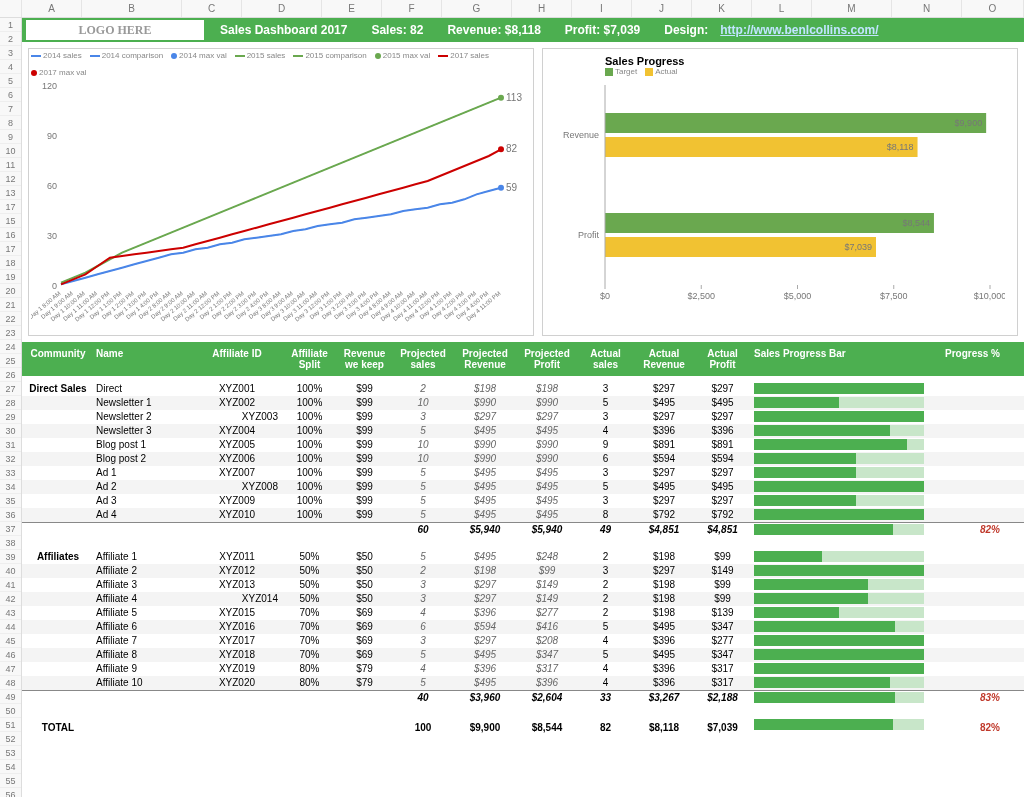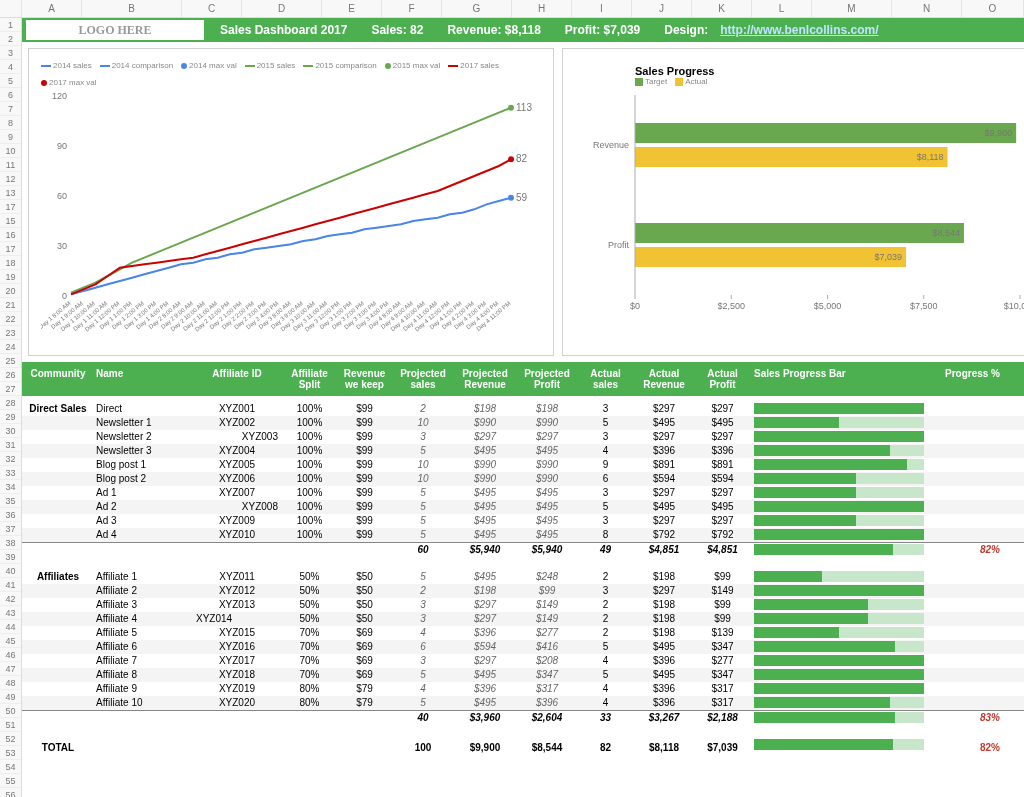--- a/index.html
+++ b/index.html
@@ -11,21 +11,21 @@
 .rowhdr{position:absolute;left:0;top:18px;width:22px;background:#f8f8f8;border-right:1px solid #ddd;font-size:9px;color:#777}
 .rowhdr div{height:14px;line-height:14px;text-align:center;border-bottom:1px solid #eee}
 .cell-area{margin-left:22px}
 
 .topbar{display:flex;align-items:center;background:#4caf50;color:#fff;height:24px;font-size:12px;font-weight:bold}
 .topbar .logo{width:178px;background:#fff;color:#999;font-family:Georgia,serif;text-align:center;height:20px;line-height:20px;margin:2px 4px}
 .topbar span{padding:0 12px}
 .topbar a{color:#c1e5ff;text-decoration:underline}
 
 .charts{display:flex;gap:8px;padding:6px}
-.chart-box{border:1px solid #d0d0d0;background:#fff;padding:12px}
+.chart-box{border:1px solid #d0d0d0;background:#fff;padding:2px}
 .chart-box.left{flex:1.05}
 .chart-box.right{flex:1}
 .legend{font-size:8px;color:#888;display:flex;flex-wrap:wrap;gap:8px;margin-bottom:4px}
 .legend i{display:inline-block;width:10px;height:2px;vertical-align:middle;margin-right:2px}
 svg text{font-family:Arial;font-size:9px;fill:#777}
 
 .tblhdr{display:flex;background:#4caf50;color:#fff;font-weight:bold;font-size:10px;padding:4px 0}
 .tblhdr div{padding:2px 4px;text-align:center}
 .w-comm{width:70px;text-align:center;padding-left:6px!important}
 .w-name{width:100px;text-align:left!important}
@@ -532,21 +532,21 @@
             <div class="bar-out">
               <div class="bar-bg" style="width:100%"></div>
               <div class="bar-fg" style="width:67%"></div>
             </div>
           </div>
     <div class="cell w-pct"></div>
   </div>
         <div class="row">
     <div class="cell w-comm section"></div>
     <div class="cell w-name">Affiliate 4</div>
-    <div class="cell w-aff" style="text-align:left">XYZ014</div>
+    <div class="cell w-aff" style="text-align:right">XYZ014</div>
     <div class="cell w-n" style="text-align:center">50%</div>
     <div class="cell w-n" style="text-align:center">$50</div>
     <div class="cell w-n2 italic" style="text-align:center">3</div>
     <div class="cell w-n2 italic" style="text-align:center">$297</div>
     <div class="cell w-n2 italic" style="text-align:center">$149</div>
     <div class="cell w-n" style="text-align:center">2</div>
     <div class="cell w-n2" style="text-align:center">$198</div>
     <div class="cell w-n" style="text-align:center">$99</div>
     <div class="cell w-bar">
             <div class="bar-out">

